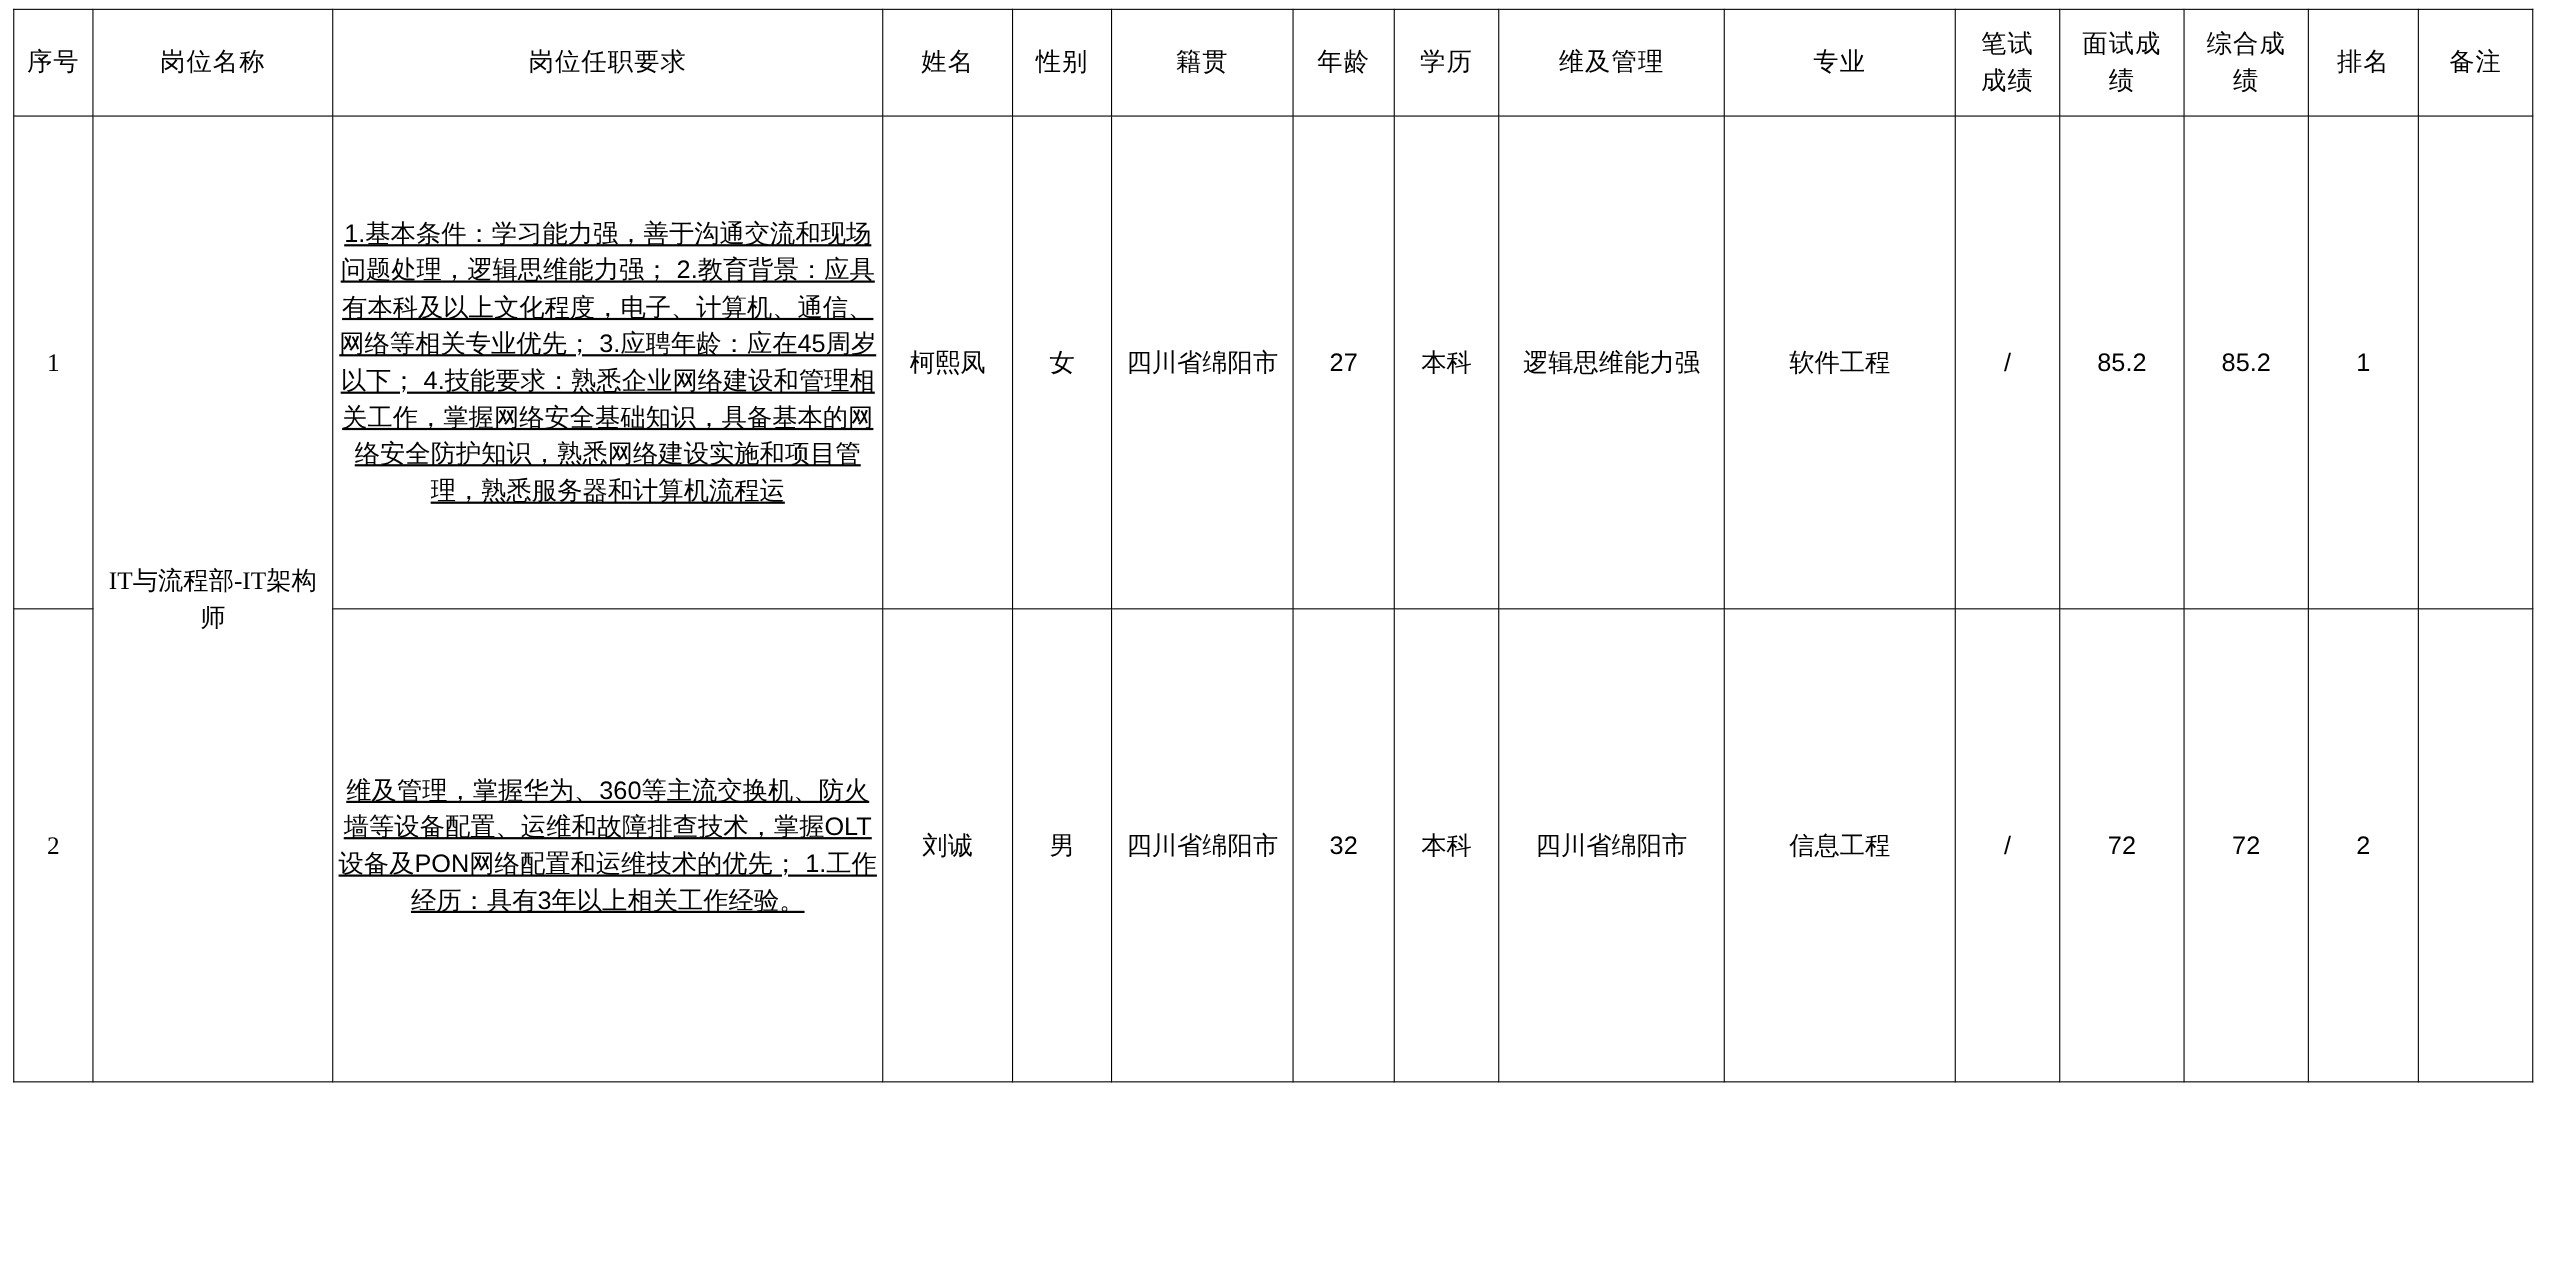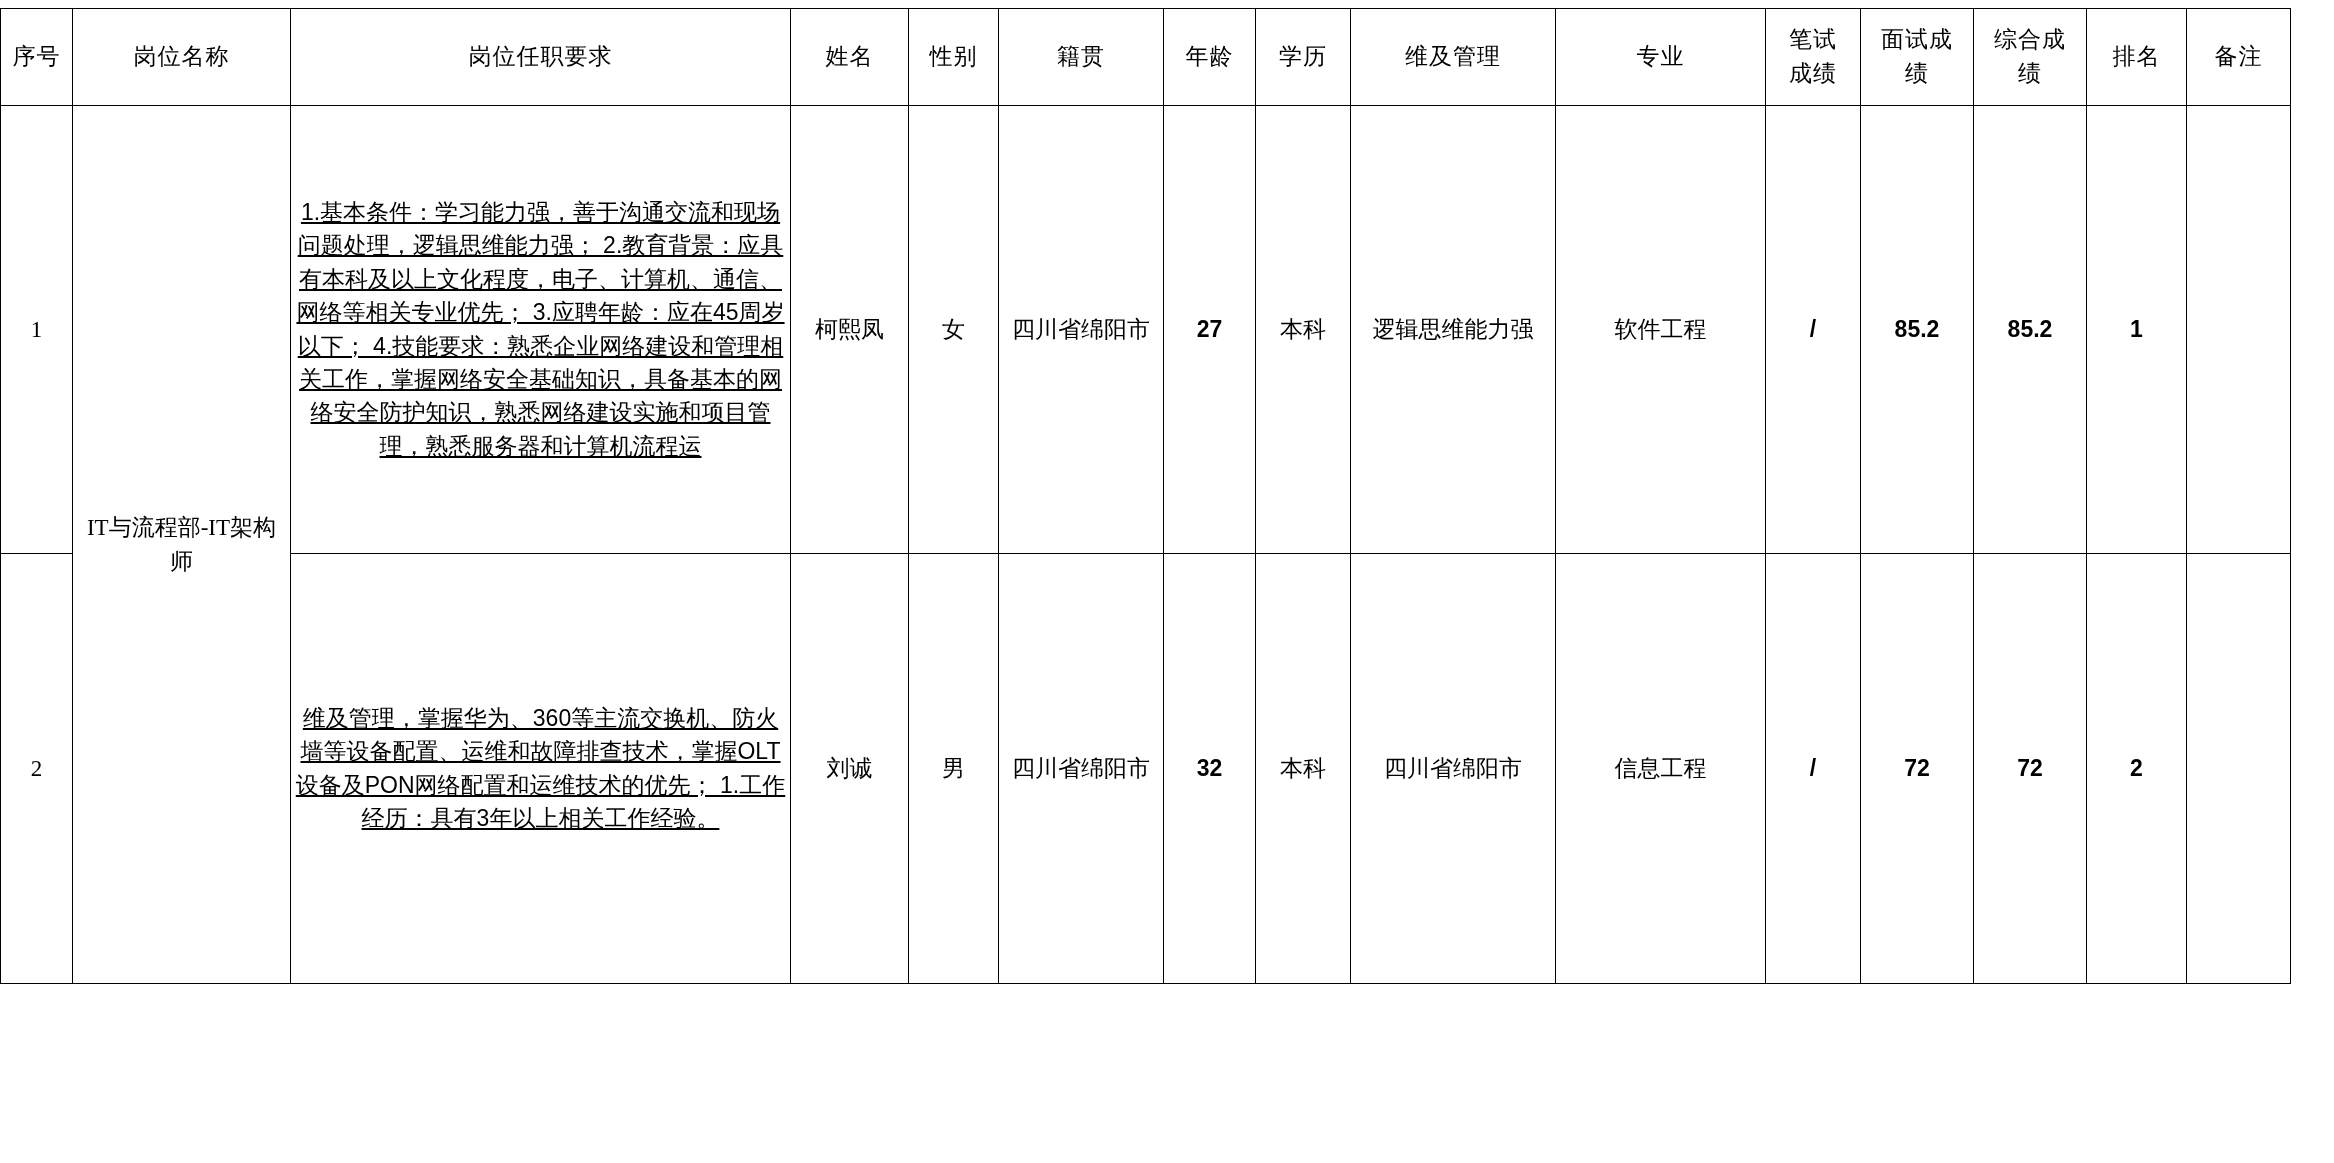--- a/index.html
+++ b/index.html
@@ -18,20 +18,21 @@
     position: relative;
     width: 2334px;
     height: 1163px;
     box-sizing: border-box;
     padding: 4px 0 0 0;
   }
   table.grid {
     border-collapse: collapse;
     table-layout: fixed;
     width: 2290px;
+    margin-left: 12px;
     margin-top: 4px;
     padding-left: 17px;
   }
   table.grid th,
   table.grid td {
     border: 1px solid #000000;
     vertical-align: middle;
     text-align: center;
     font-size: 23px;
     line-height: 1.45;
@@ -74,21 +75,20 @@
   td.edu-cell {
     font-family: "Liberation Sans", "DejaVu Sans", sans-serif;
     font-size: 23px;
     line-height: 1.6;
   }
   td.score-cell,
   td.rank-cell,
   td.age-cell {
     font-family: "Liberation Sans", "DejaVu Sans", sans-serif;
     font-size: 23px;
-    font-weight: bold;
   }
   td.remark-cell { }
   .hdr-2line {
     display: block;
     line-height: 1.5;
   }
   
   col.c-seq      { width: 72px; }
   col.c-post     { width: 218px; }
   col.c-req      { width: 500px; }

